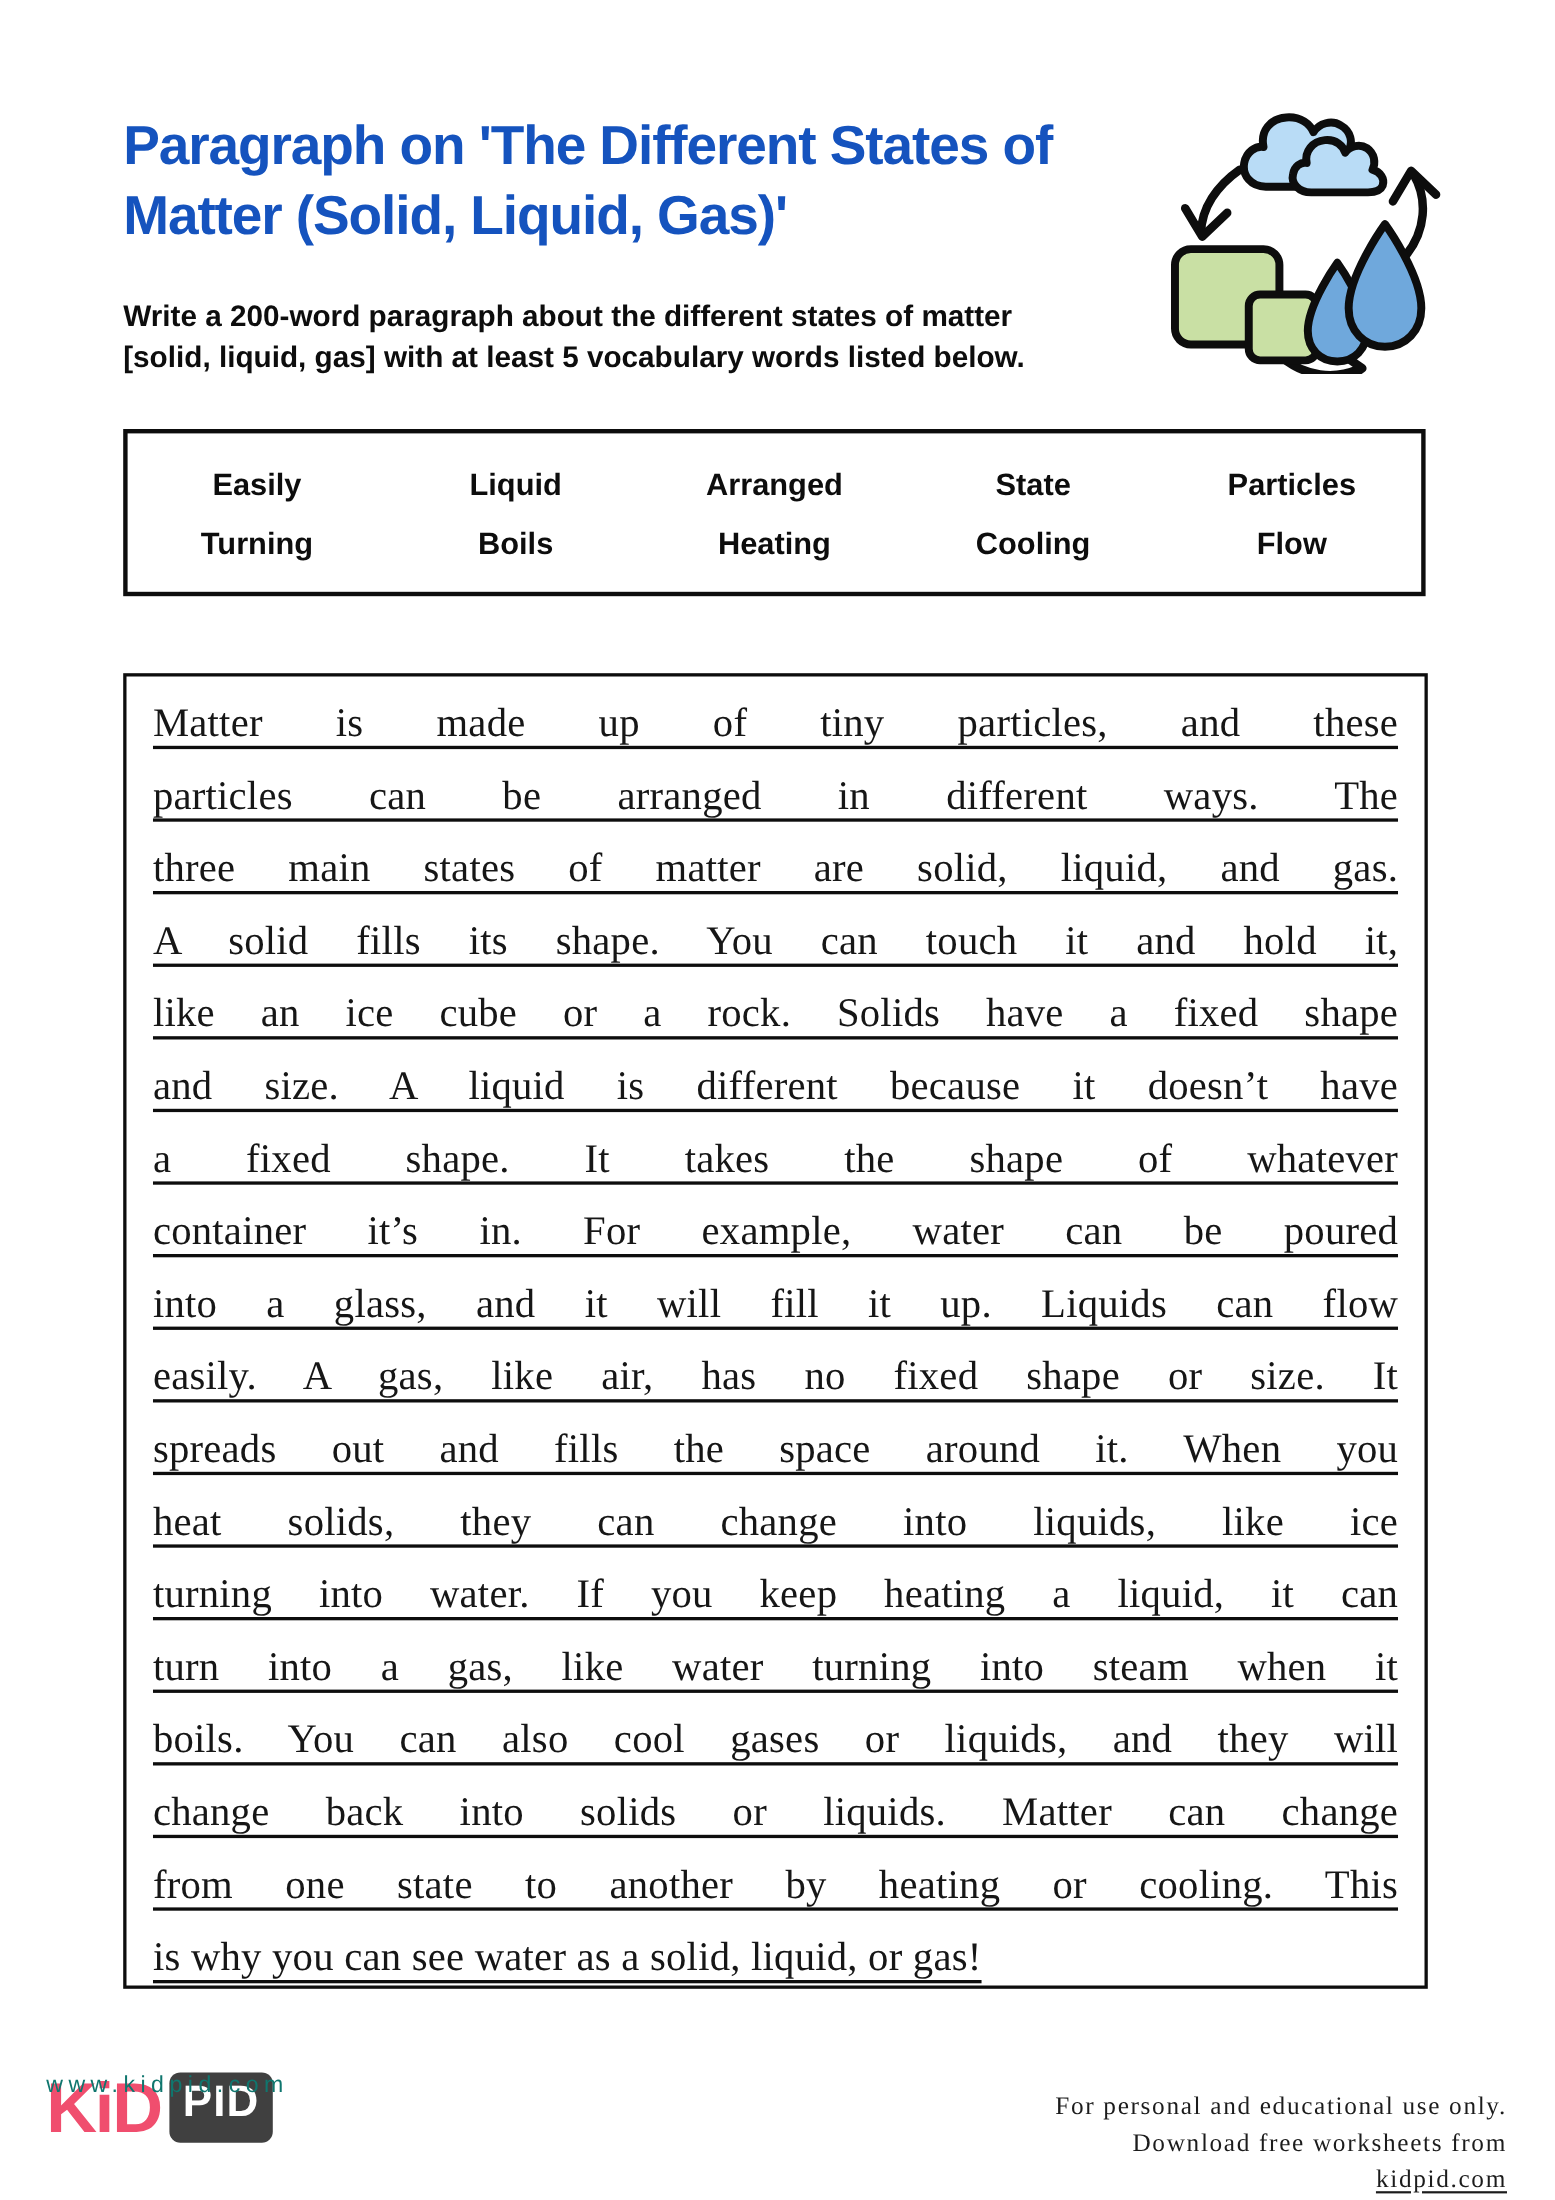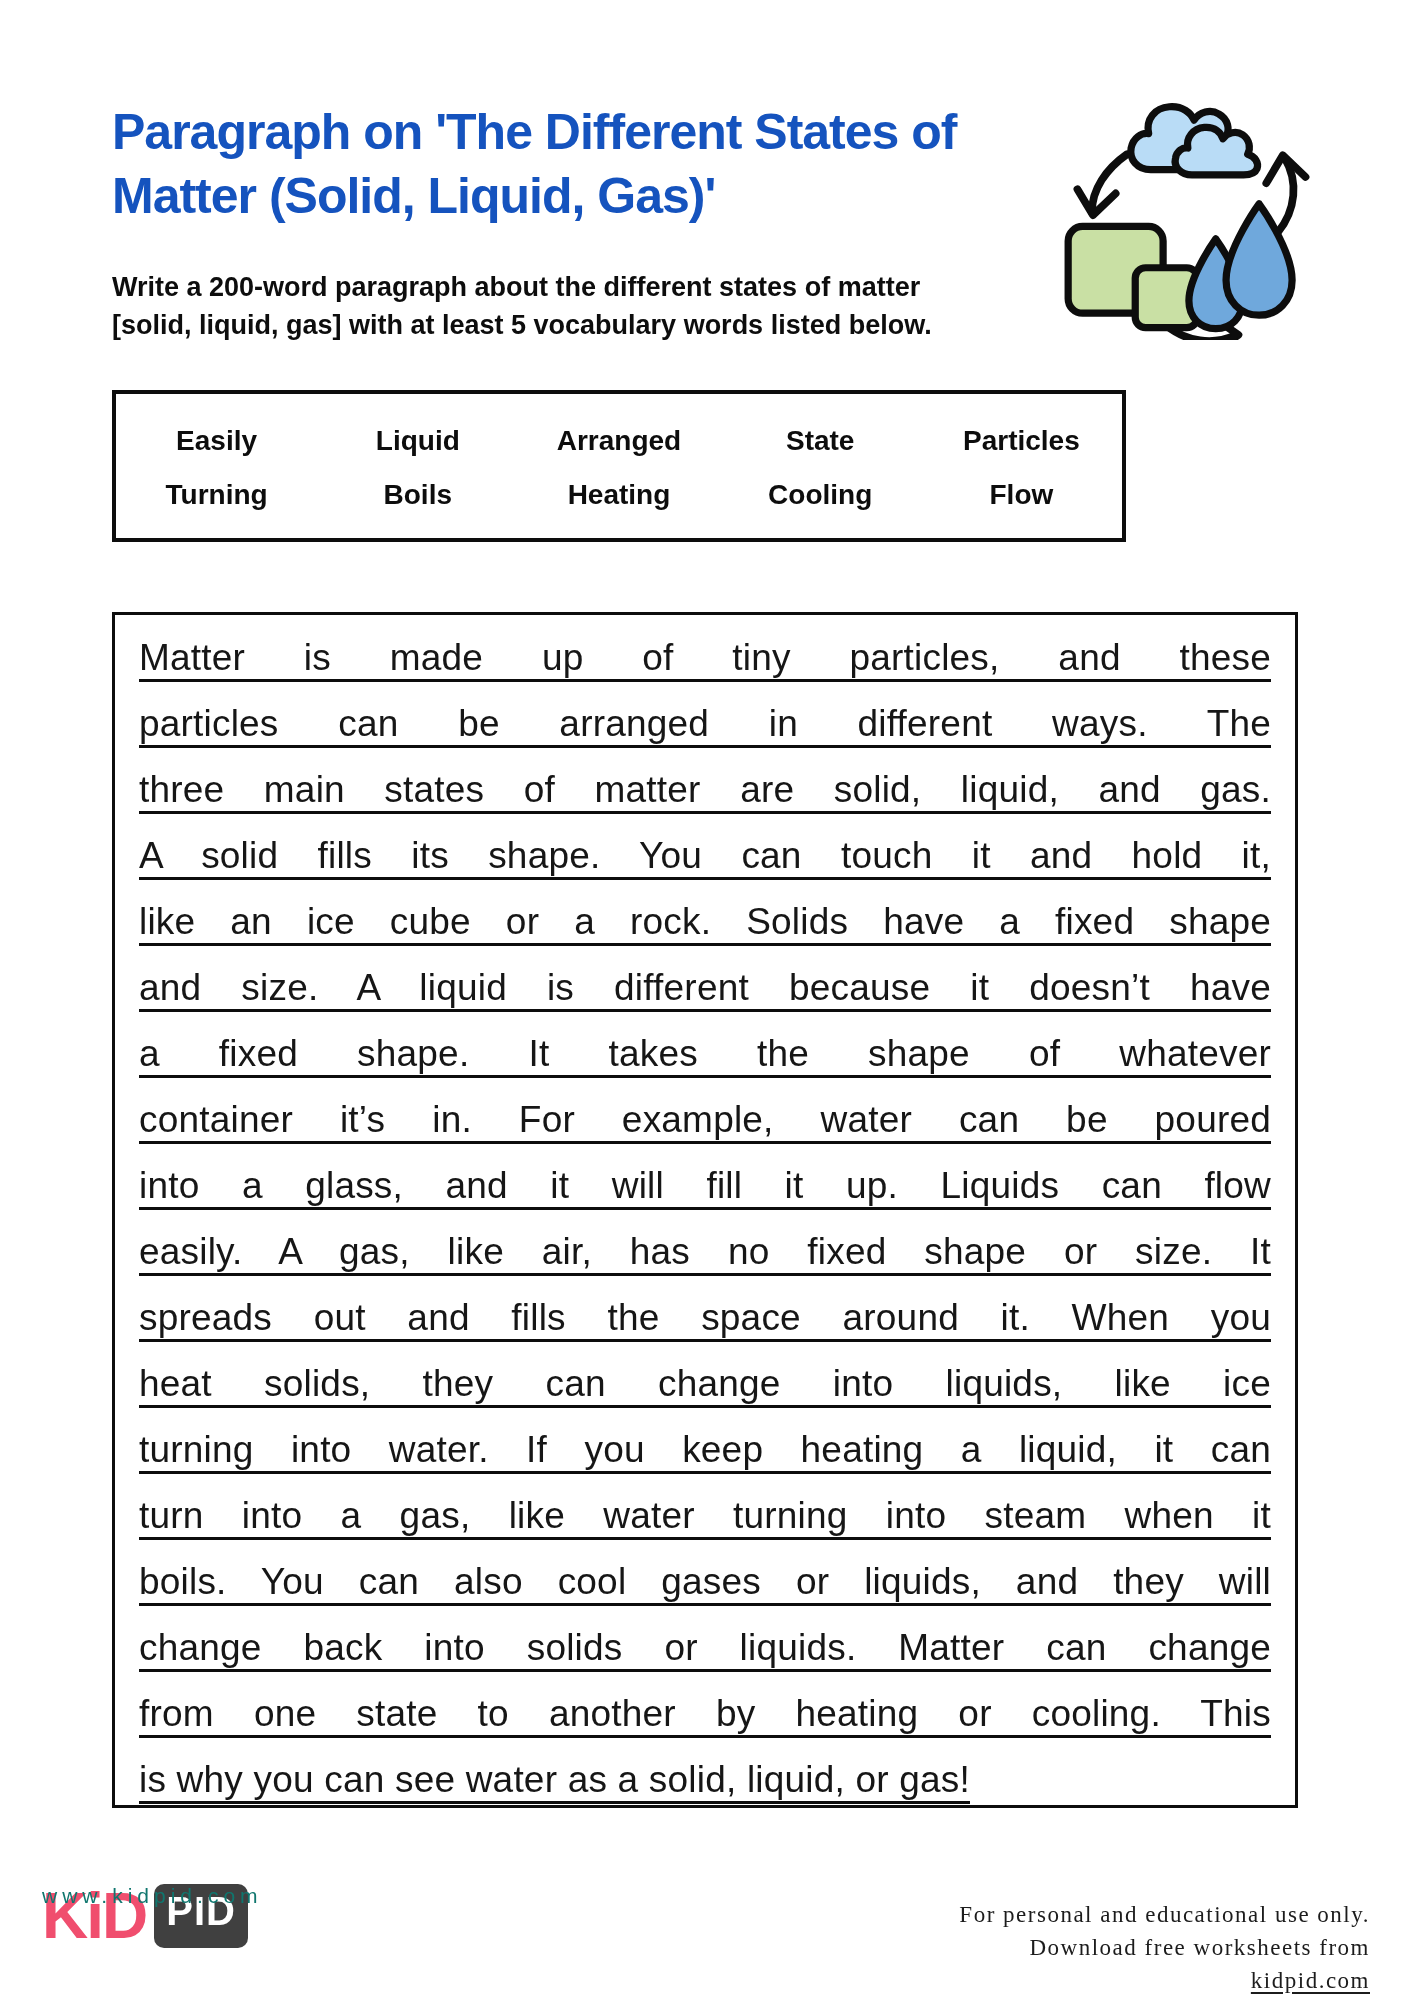--- a/index.html
+++ b/index.html
@@ -36,21 +36,21 @@
 
   
   .cycle-illustration {
     position: absolute; left: 1052px; top: 82px;
     width: 280px; height: 258px;
   }
 
   
   .vocab-box {
     position: absolute; left: 112px; top: 390px;
-    width: 1014px; height: 152px;
+    width: 1184px; height: 152px;
     border: 4px solid #0d0d0d;
     background: #fff;
     padding: 20px 0 0 0;
   }
   .vocab-row {
     display: grid;
     grid-template-columns: repeat(5, 1fr);
     height: 54px;
     align-items: center;
   }
@@ -77,20 +77,21 @@
     letter-spacing: 0.2px;
     white-space: nowrap;
     text-align: justify;
     text-align-last: justify;
     text-decoration: underline;
     text-decoration-thickness: 3px;
     text-underline-offset: 9px;
     text-decoration-skip-ink: none;
     text-decoration-color: #0d0d0d;
     overflow: hidden;
+    font-family: Liberation Serif, serif;
   }
   .hw-line:last-child { text-align-last: left; }
 
   
   .footer-logo {
     position: absolute; left: 42px; top: 1884px;
     display: flex; 
   }
   .logo-kid {
     font-weight: 800;

